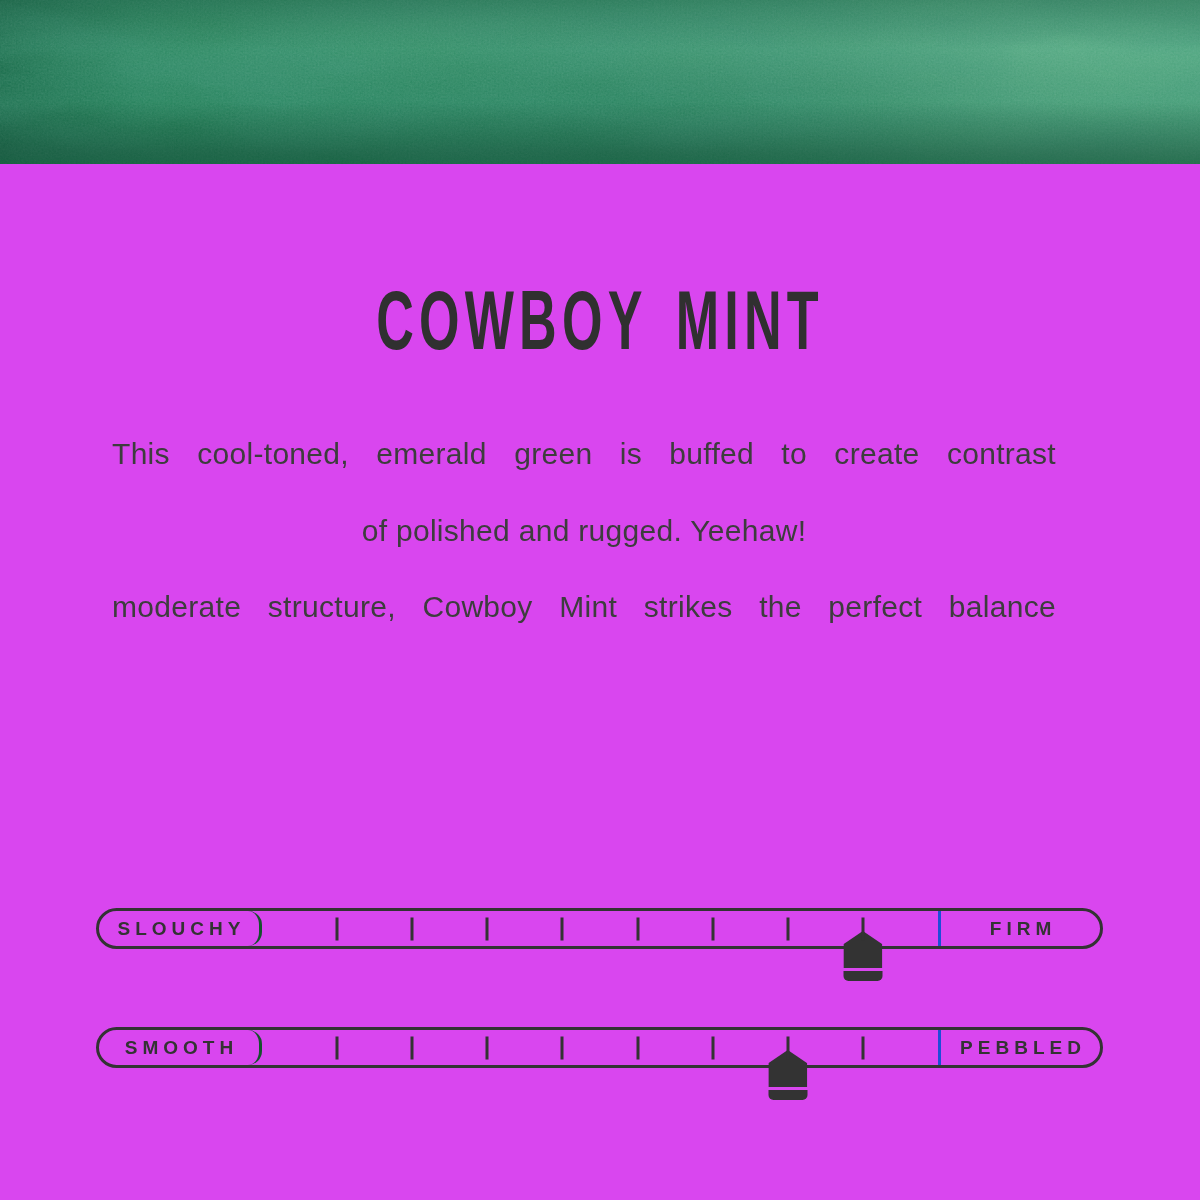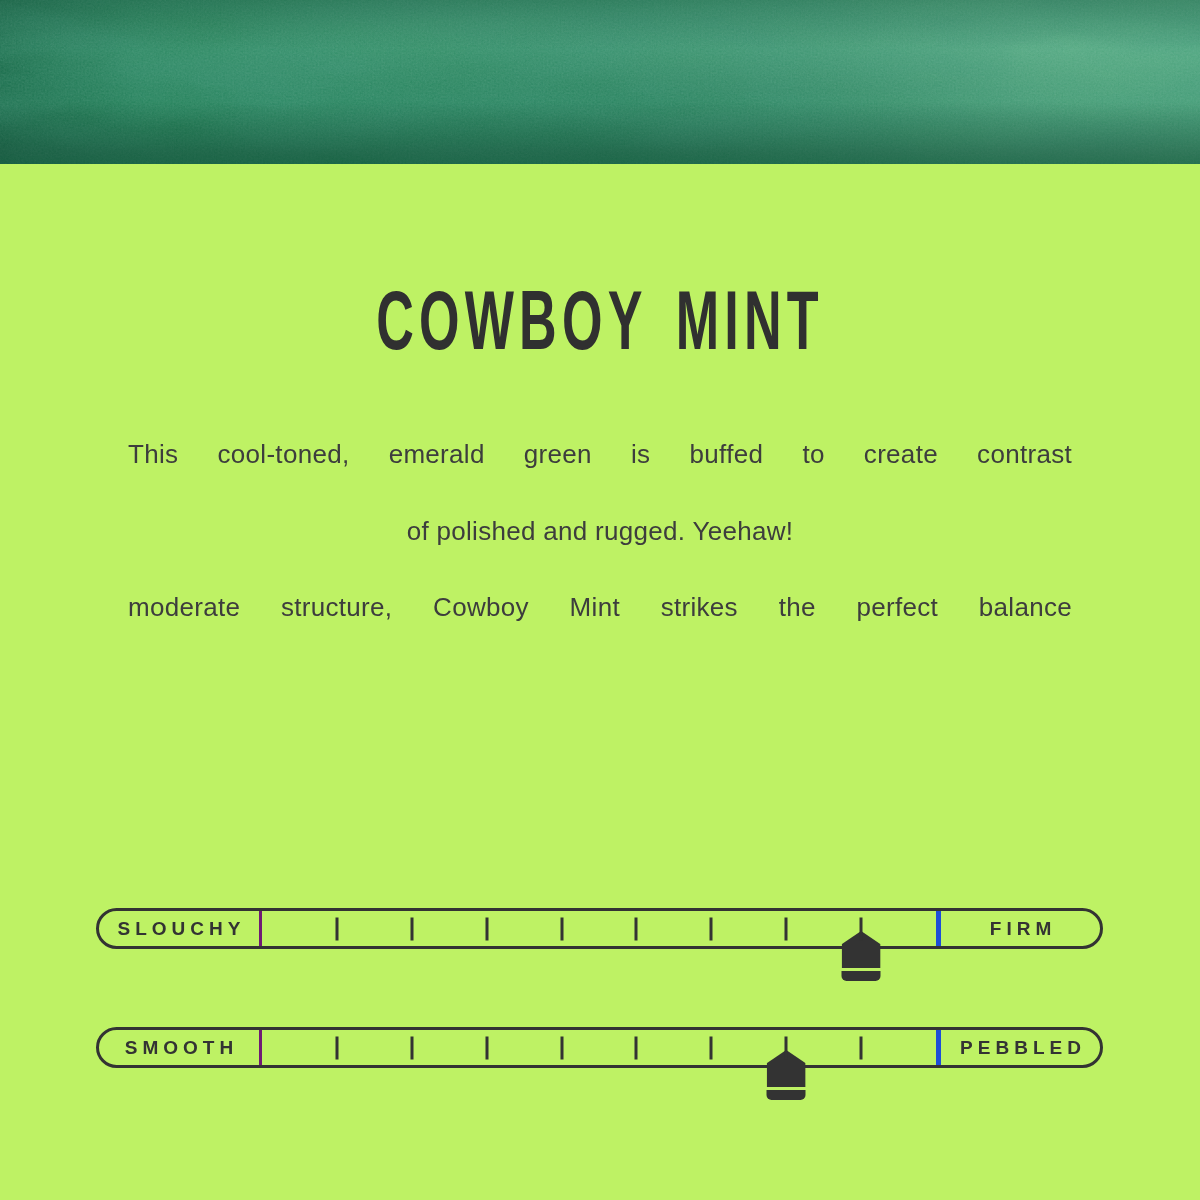--- a/index.html
+++ b/index.html
@@ -1,40 +1,40 @@
 <!DOCTYPE html>
 <html><head>
 <meta charset="utf-8">
 <style>
   html,body{margin:0;padding:0;}
   .page{
     position:relative;
     width:1200px;height:1200px;
-    background:#bef264;
+    background:#d946ef;
     overflow:hidden;
     font-family:"Liberation Sans", sans-serif;
   }
   .leather{
     position:absolute;top:0;left:0;width:1200px;height:164px;
     line-height:0;
   }
   .title{
     position:absolute;top:278px;left:0;width:1200px;
     margin:0;
     text-align:center;
     font-size:84px;font-weight:bold;line-height:1;
     letter-spacing:0.10em;word-spacing:0.18em;
     color:#303030;
     transform:scaleX(0.62);
     transform-origin:50% 50%;
     white-space:nowrap;
   }
   .desc{
-    position:absolute;top:416px;left:128px;width:944px;
-    font-size:26px;line-height:76.5px;font-weight:300;
+    position:absolute;top:416px;left:112px;width:944px;
+    font-size:30px;line-height:76.5px;font-weight:300;
     letter-spacing:0.3px;
     color:#3d3d3d;
   }
   .desc .dline{
     text-align:justify;
     text-align-last:justify;
   }
   .desc .dline.last{
     text-align:center;
     text-align-last:center;
@@ -42,26 +42,26 @@
   .scale{
     position:absolute;left:96px;width:1007px;height:41px;
     box-sizing:border-box;
     border:3px solid #333;border-radius:21px;
     display:flex;
   }
   .scale.first{top:908px;}
   .scale.second{top:1027px;}
   .scale-left{
     width:160px;flex:0 0 160px;
-    border-right:3px solid #701a75;
-    display:flex;align-items:center;justify-content:center;
+    border-right:3px solid #14532d;
+    display:flex;align-items:center;justify-content:center;border-radius:14px;
   }
   .scale-right{
     width:159px;flex:0 0 159px;
-    border-left:5px solid #1d4ed8;
+    border-left:3px solid #1d4ed8;
     display:flex;align-items:center;justify-content:center;text-align:right;
   }
   .scale-label{
     font-size:19px;font-weight:bold;color:#333;
     letter-spacing:5px;text-indent:5px;
     white-space:nowrap;
   }
   .scale-mid{
     flex:1 1 auto;position:relative;
   }

